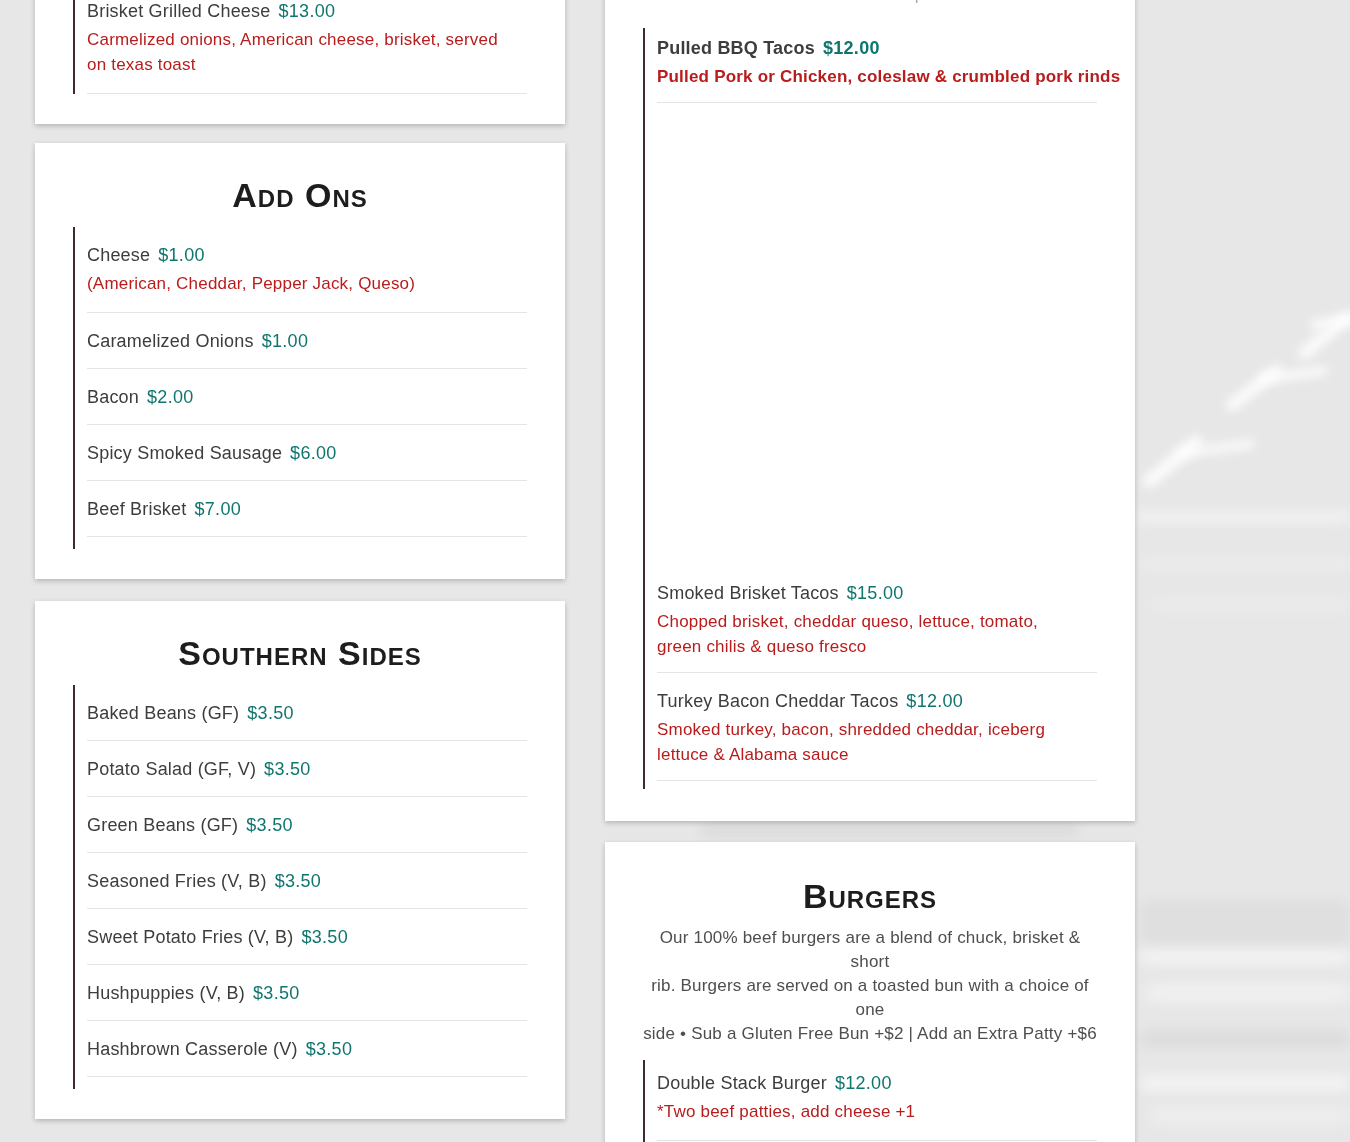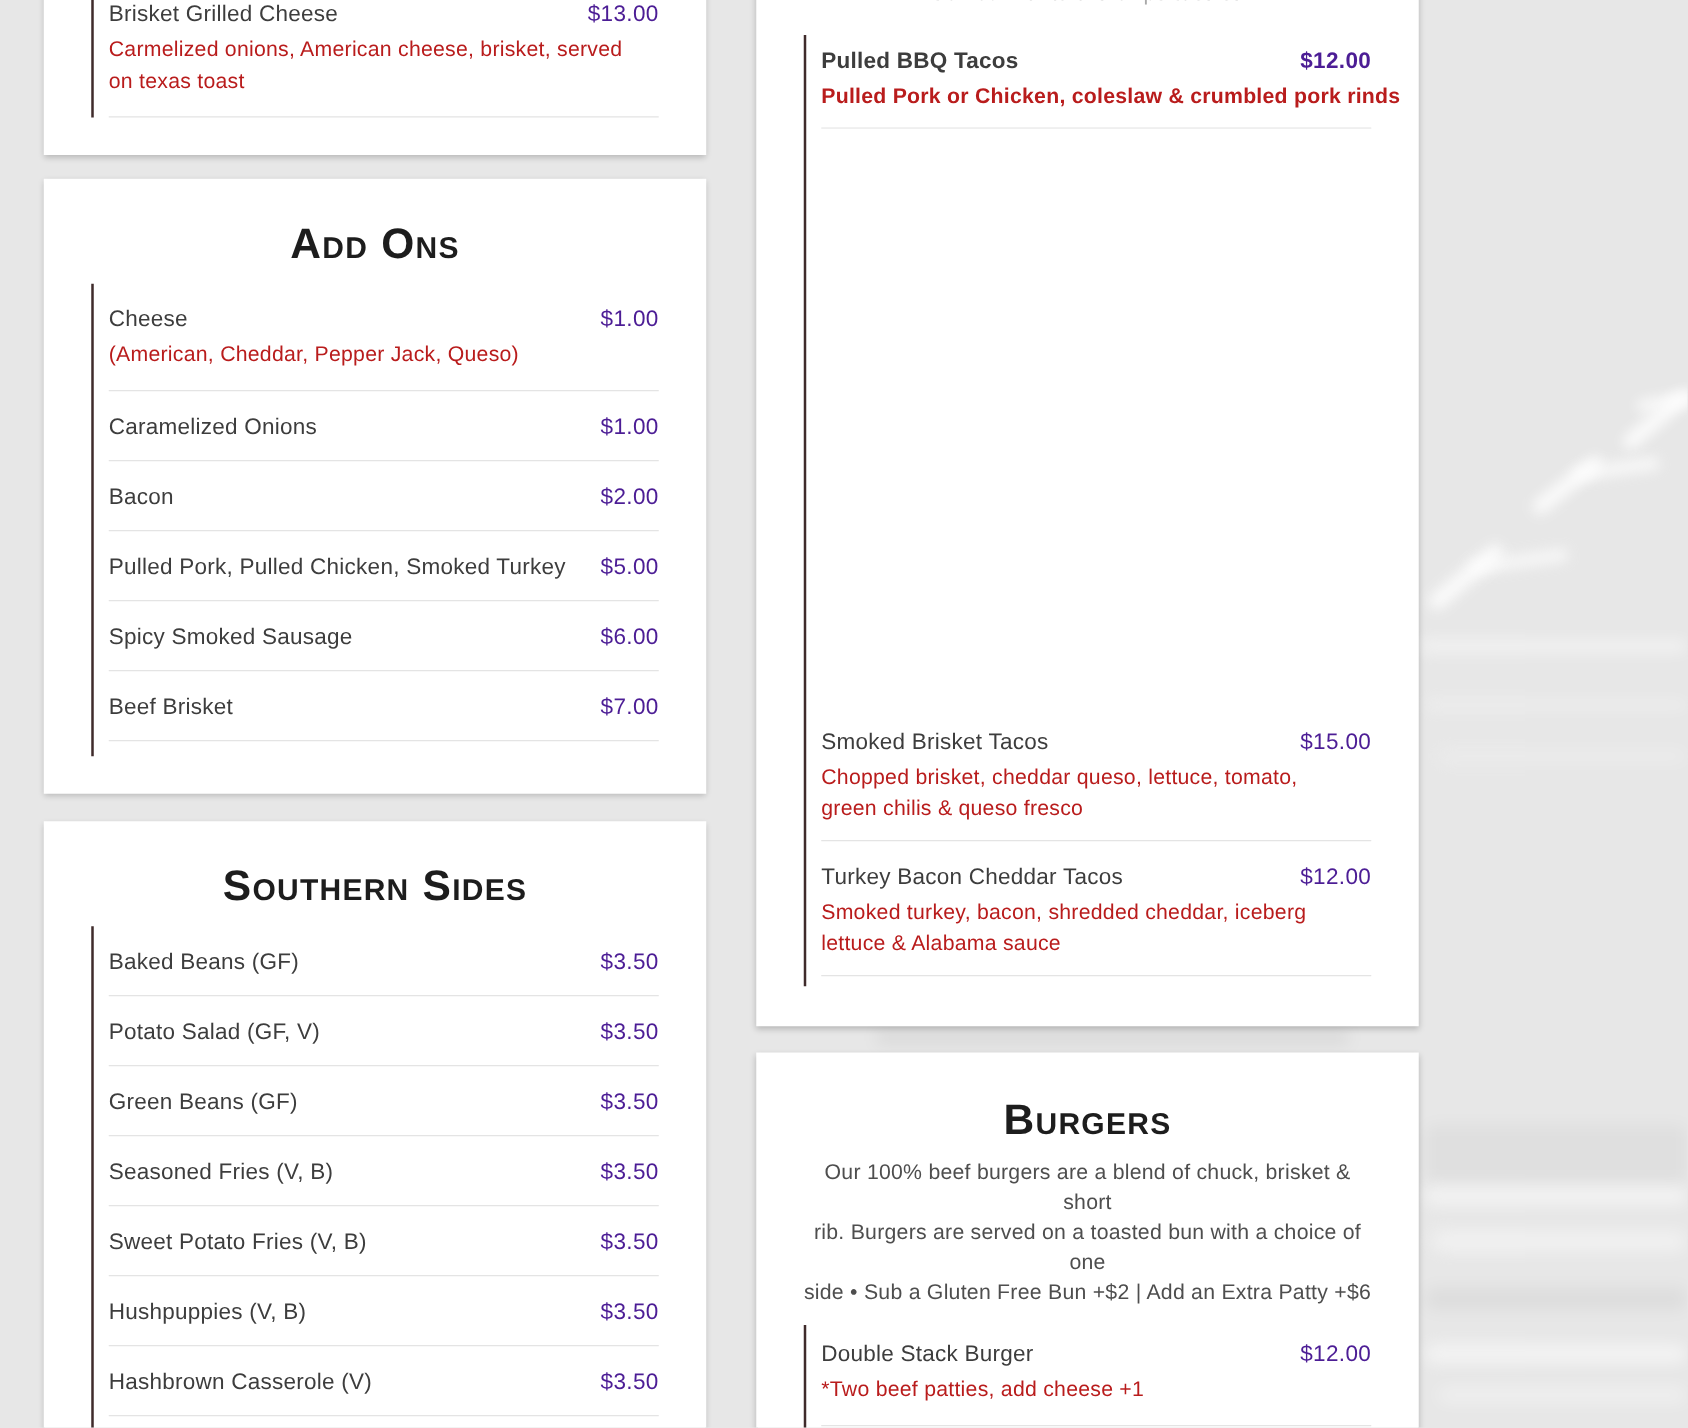--- a/index.html
+++ b/index.html
@@ -47,31 +47,31 @@
     letter-spacing:0.2px;
   }
 
   .menu-items {
     border-left:2px solid #3f2b2b;
     padding-left:12px;
     margin-top:14px;
   }
 
   .mi { padding:17px 0 16px; border-bottom:1px solid #e4e4e4; }
-  .mi-row { display:flex; justify-content:space-between; align-items:flex-start; }
+  .mi-row { display:flex; justify-content:flex-start; align-items:flex-start; }
   .mi-name {
     font-size:18px;
     line-height:22px;
     color:#3d3d3d;
     letter-spacing:0.2px;
   }
   .mi-price {
     font-size:18px;
     line-height:22px;
-    color:#4c1d95;
+    color:#0f766e;
     white-space:nowrap;
     margin-left:8px;
     letter-spacing:0.3px;
   }
   .mi-desc {
     font-size:17px;
     line-height:25px;
     color:#b91c1c;
     margin-top:5px;
     letter-spacing:0.2px;
@@ -157,26 +157,20 @@
         </div>
       </div>
       <div class="mi">
         <div class="mi-row">
           <span class="mi-name">Bacon</span>
           <span class="mi-price">$2.00</span>
         </div>
       </div>
       <div class="mi">
         <div class="mi-row">
-          <span class="mi-name">Pulled Pork, Pulled Chicken, Smoked Turkey</span>
-          <span class="mi-price">$5.00</span>
-        </div>
-      </div>
-      <div class="mi">
-        <div class="mi-row">
           <span class="mi-name">Spicy Smoked Sausage</span>
           <span class="mi-price">$6.00</span>
         </div>
       </div>
       <div class="mi">
         <div class="mi-row">
           <span class="mi-name">Beef Brisket</span>
           <span class="mi-price">$7.00</span>
         </div>
       </div>

